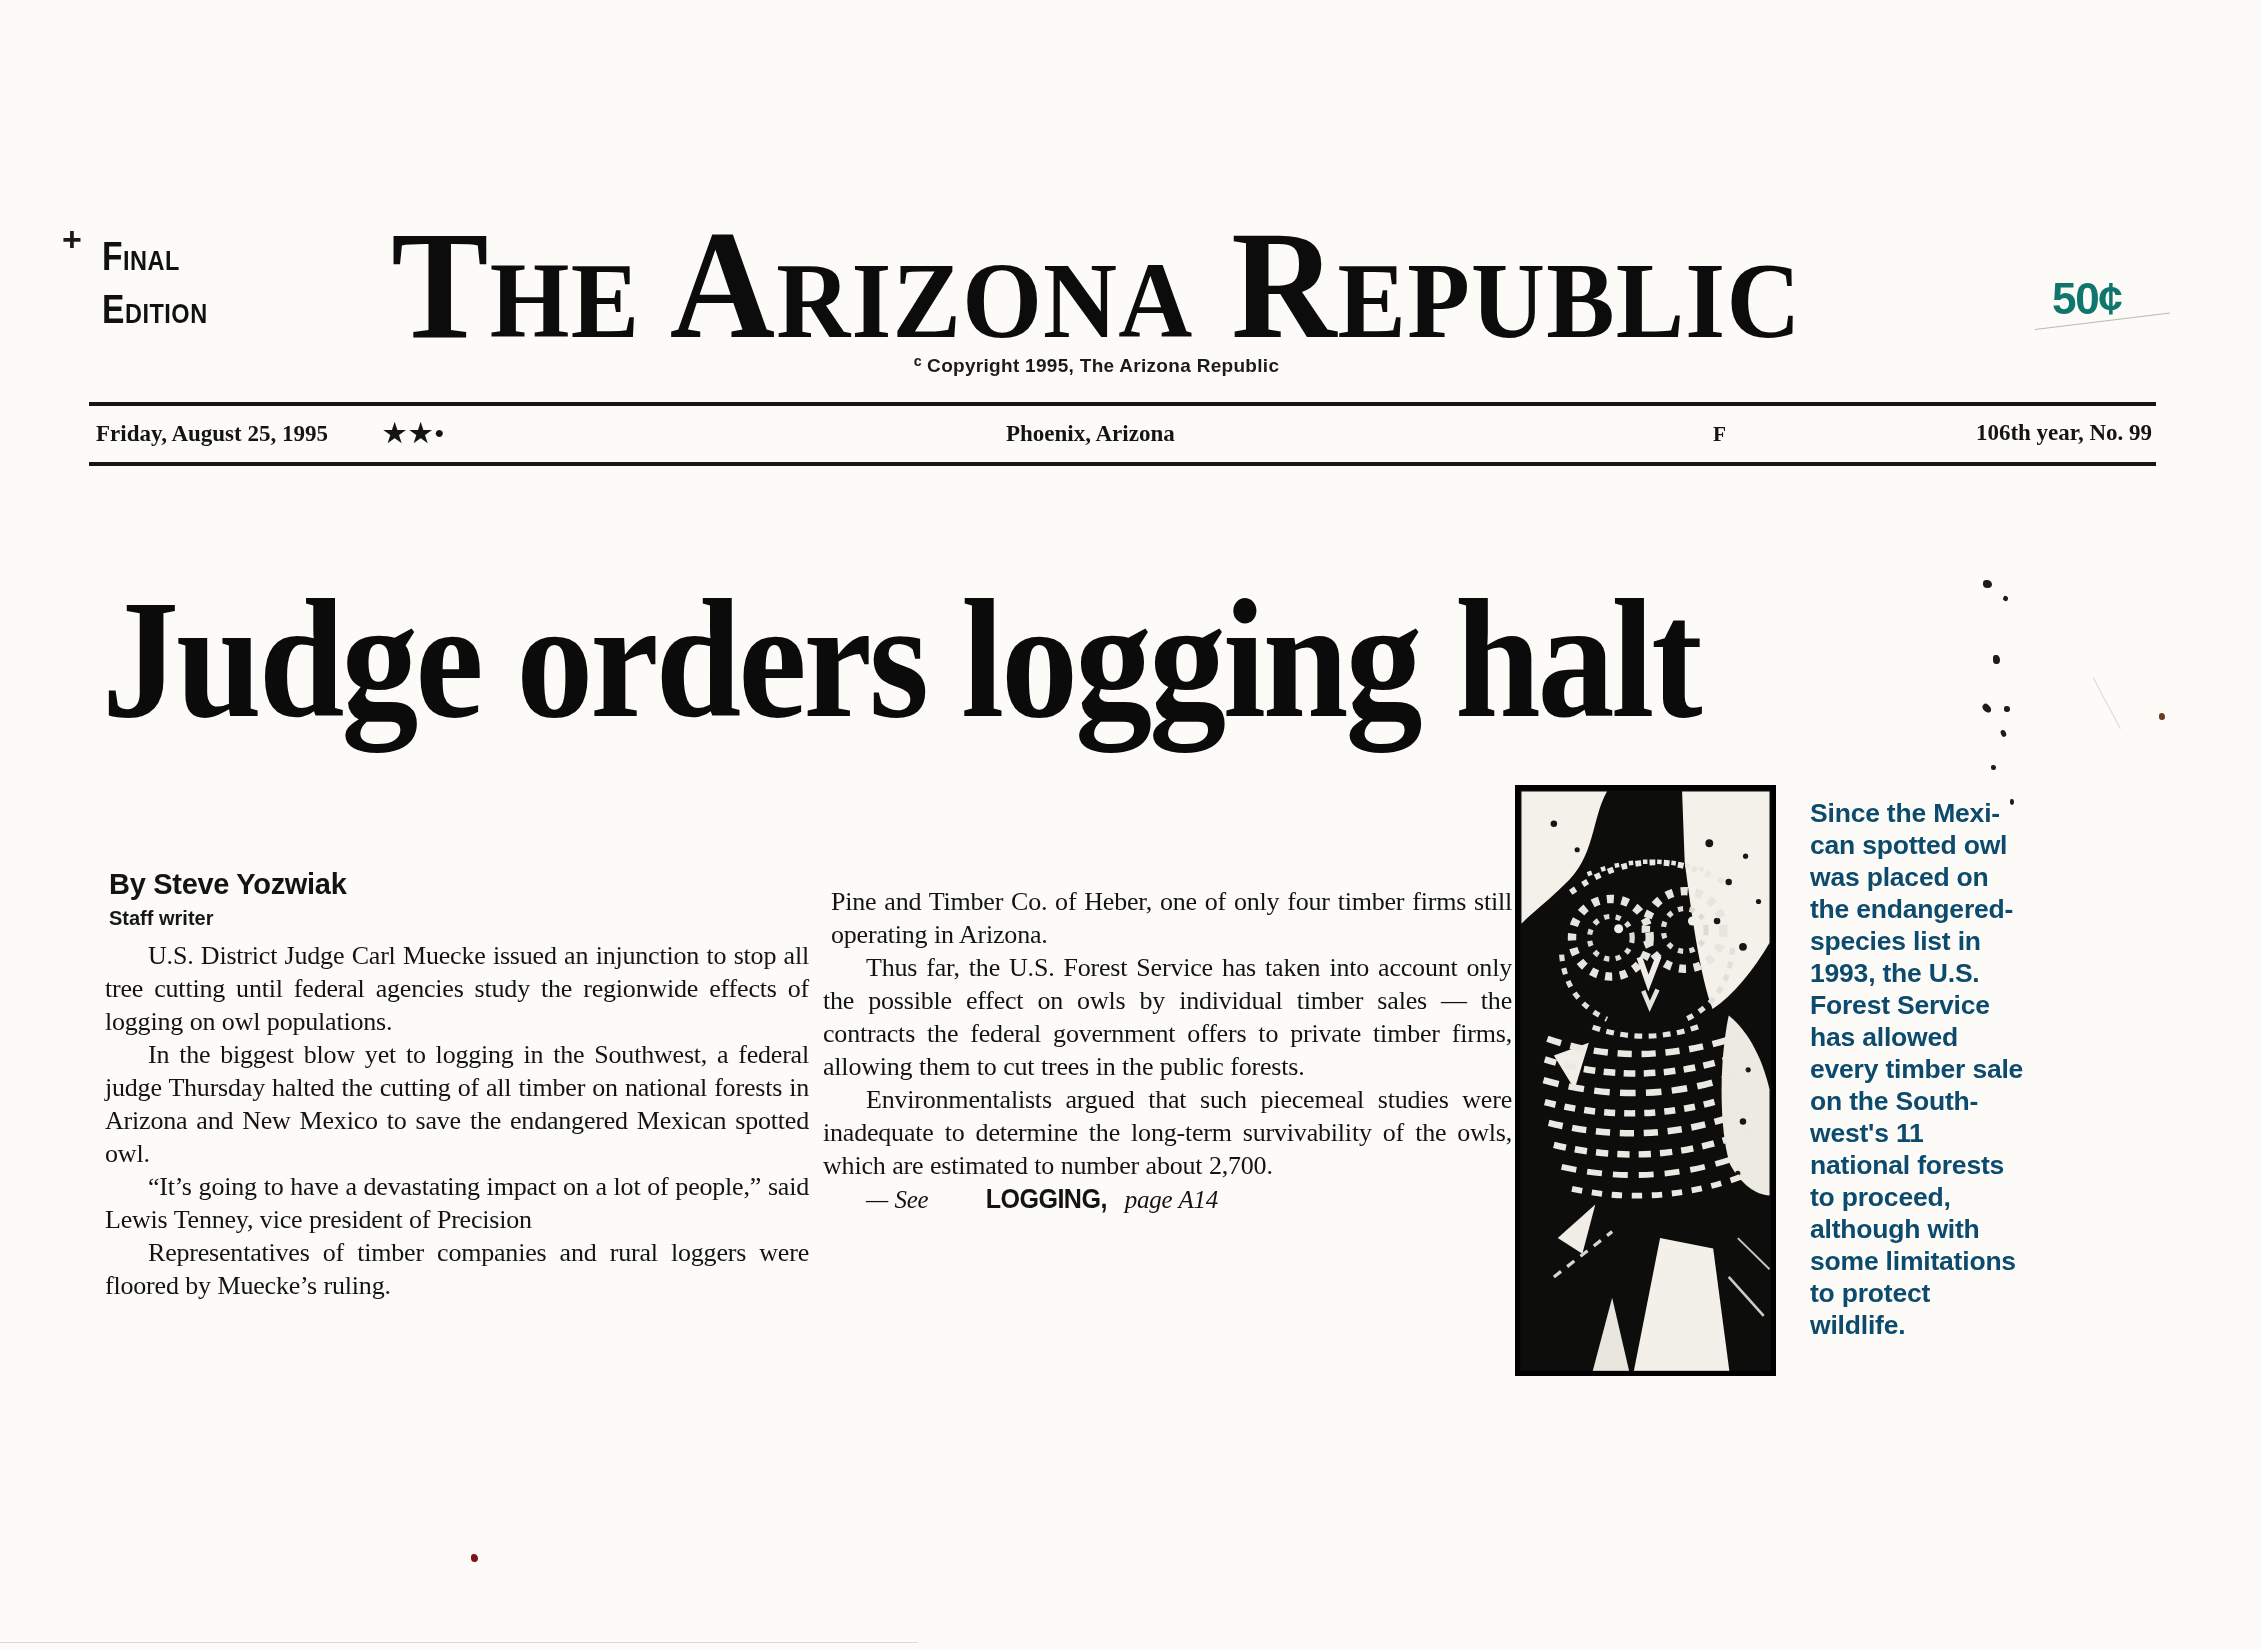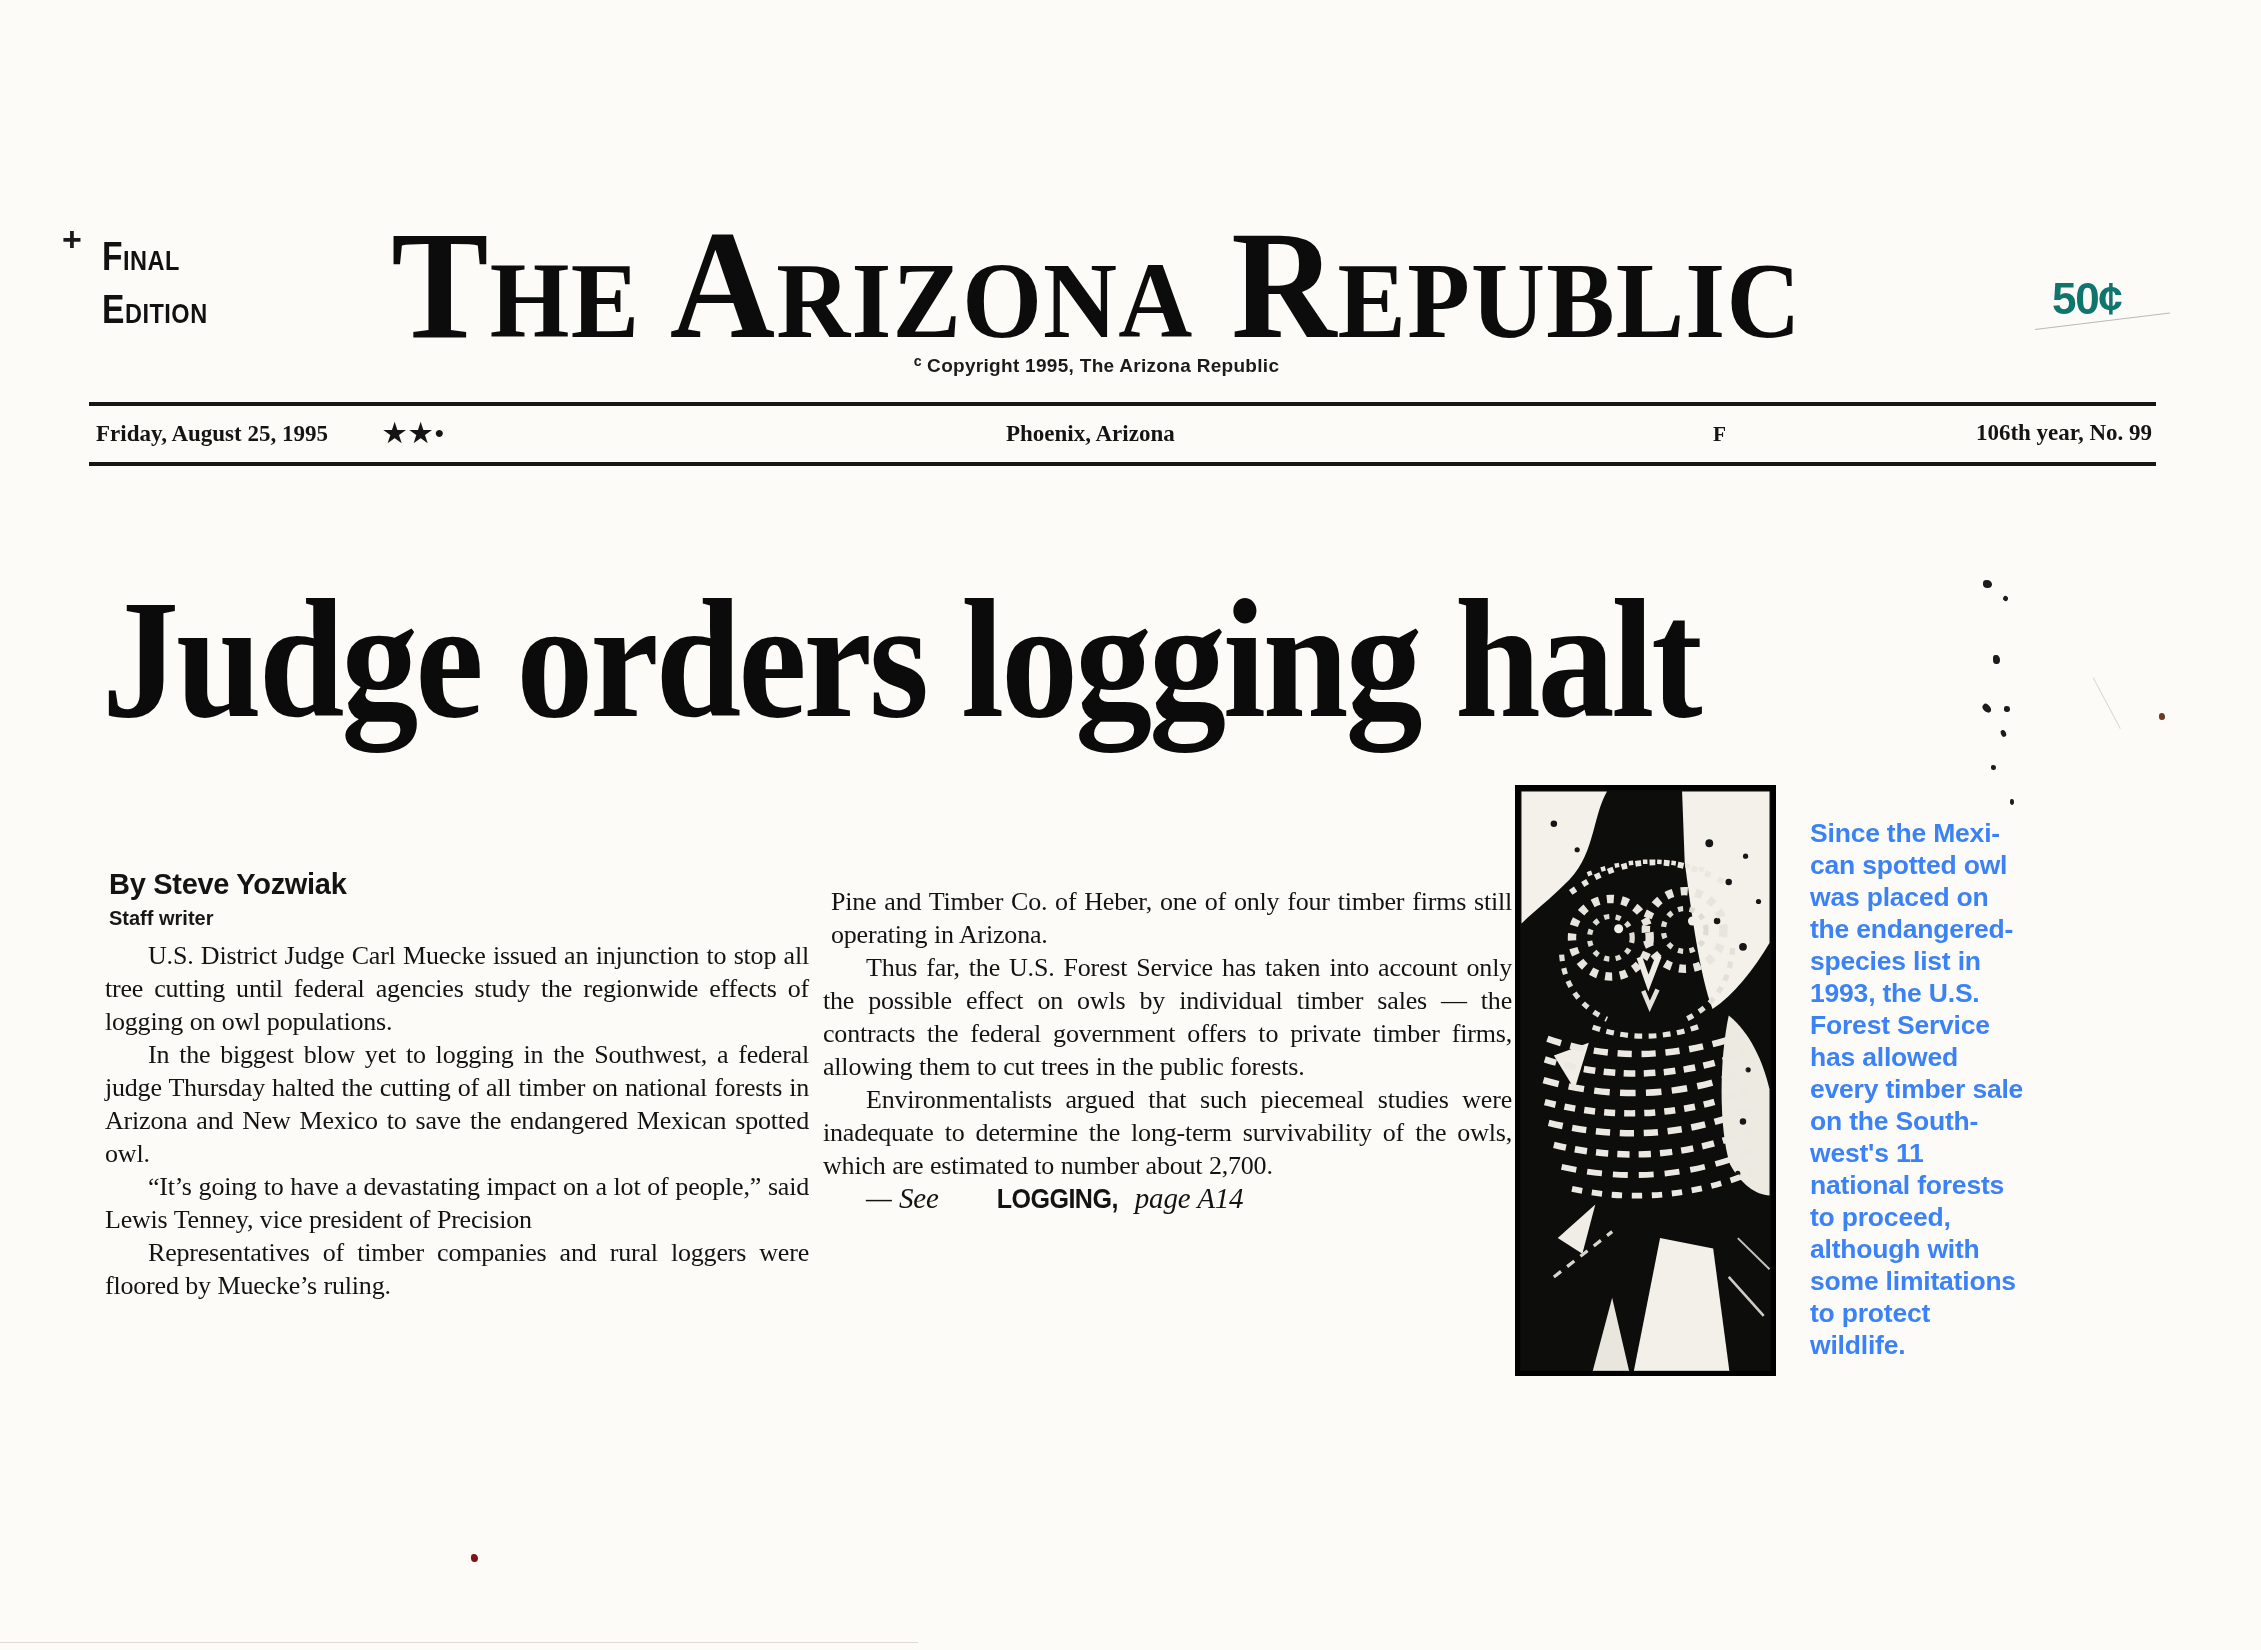--- a/index.html
+++ b/index.html
@@ -58,26 +58,26 @@
   }
   .byline{position:absolute;left:109px;top:868px;font:700 29px "Liberation Sans",sans-serif;color:#141414;letter-spacing:-0.3px;}
   .byline-role{position:absolute;left:109px;top:907px;font:700 20px "Liberation Sans",sans-serif;color:#171717;}
   
   .col{position:absolute;font-size:26px;line-height:33px;color:#131312;}
   .col p{margin:0;text-align:justify;text-indent:43px;letter-spacing:-0.2px;word-spacing:0.3px;}
   .col p.no-indent{text-indent:0;margin-left:8px;}
   .col-1{left:105px;top:939px;width:704px;}
   .col-2{left:823px;top:885px;width:689px;}
   .jump-line{margin-top:36px;text-align:right;text-indent:0;padding-right:13px;white-space:nowrap;}
-  .jump-see,.jump-page{font-style:italic;font-family:"Liberation Serif",serif;font-size:29px;}
+  .jump-see,.jump-page{font-style:italic;font-family:"Liberation Serif",serif;font-size:25px;}
   .jump-word{font:700 28.5px "Liberation Sans",sans-serif;letter-spacing:-0.6px;margin:0 6.5px 0 9px;display:inline-block;transform:scaleX(.88);}
   
   .owl-photo{position:absolute;left:1515px;top:785px;width:261px;height:591px;}
   .owl-photo svg{display:block;width:100%;height:100%;}
-  .caption{position:absolute;left:1810px;top:797px;width:317px;font:700 26.5px/32px "Liberation Sans",sans-serif;color:#3b82f6;letter-spacing:-0.2px;margin-top:20px;}
+  .caption{position:absolute;left:1810px;top:797px;width:317px;font:700 26.5px/32px "Liberation Sans",sans-serif;color:#0c4a6e;letter-spacing:-0.2px;}
   
   .speck{position:absolute;background:#1c1c1c;border-radius:40% 60% 50% 50%;}
   .speck.red{background:#7c1418;}
   .scratch{position:absolute;height:1.3px;background:#9a968e;opacity:.65;transform-origin:left center;}
   .fold-line{position:absolute;left:0;top:1642px;width:918px;height:1.3px;background:#d6d1c7;opacity:.8;}
 </style>
 </head>
 <body>
 
 <div class="page">

